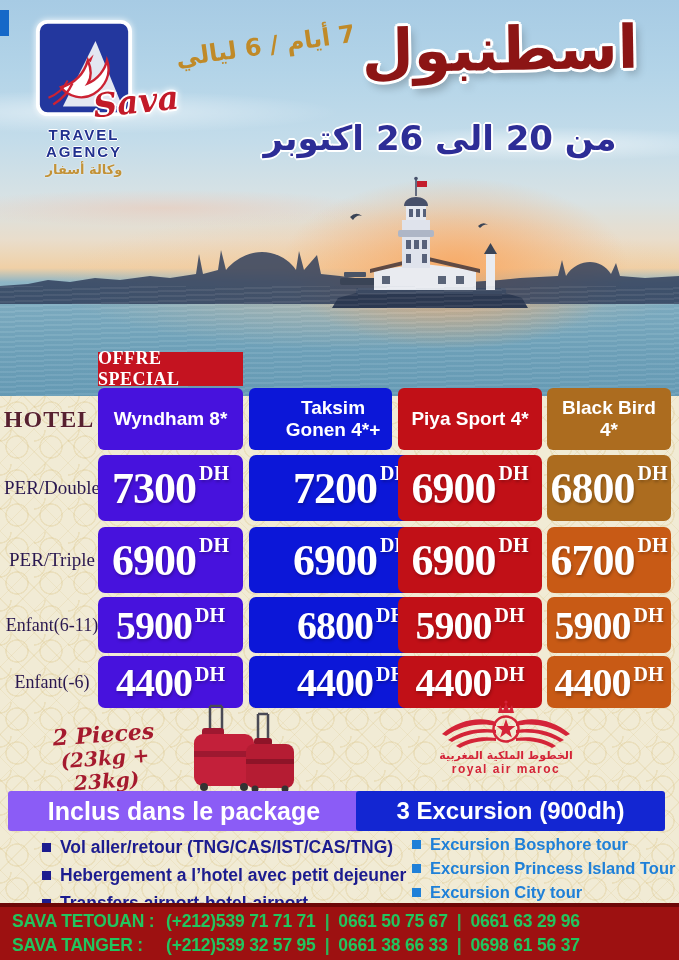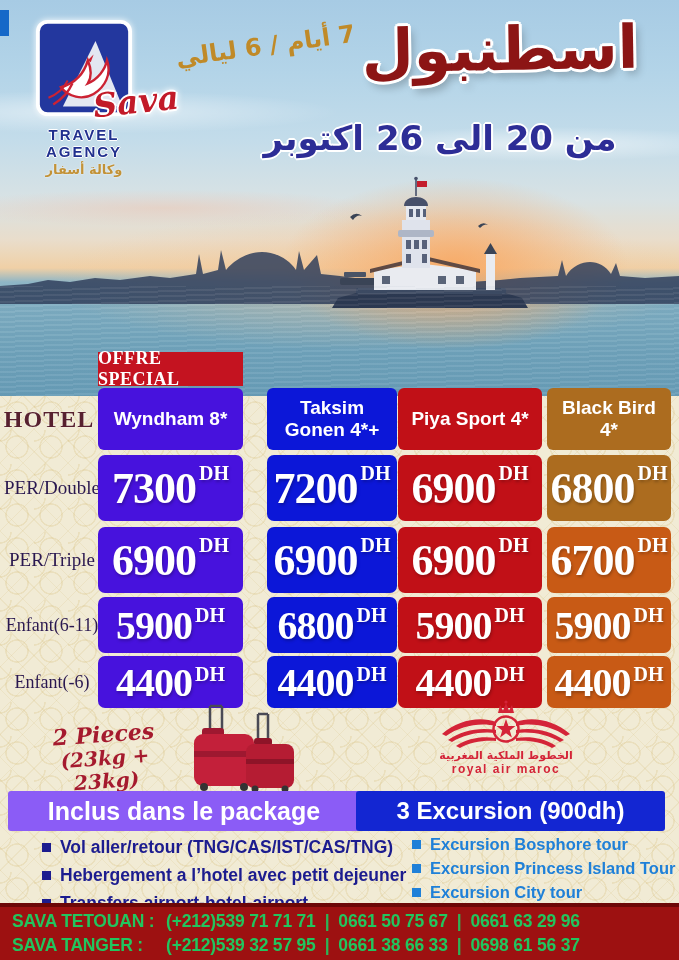--- a/index.html
+++ b/index.html
@@ -58,21 +58,21 @@
 
   
   .offer-badge{left:98px;top:352px;width:145px;height:34px;background:#c41320;color:#fff;
     font-family:"Liberation Serif",serif;font-weight:bold;font-size:18px;letter-spacing:.5px;
     display:flex;align-items:center;justify-content:center;}
   .hotel-label{left:2px;top:388px;width:94px;height:62px;display:flex;align-items:center;justify-content:center;
     font-family:"Liberation Serif",serif;font-weight:bold;font-size:24px;letter-spacing:1px;color:#57202f;
     text-shadow:0 0 2px rgba(255,255,255,.8);}
   .hcol{height:62px;top:388px;border-radius:6px;color:#fff;font-weight:bold;font-size:19px;line-height:1.15;
     display:flex;align-items:center;justify-content:center;text-align:center;padding:0 6px;box-sizing:border-box;}
-  .k0{left:98px;width:145px;} .k1{left:267px;width:130px;} .k2{left:398px;width:144px;} .k3{left:547px;width:124px;}
+  .k0{left:98px;width:145px;} .k1{left:249px;width:143px;padding-left:31px;} .k2{left:398px;width:144px;} .k3{left:547px;width:124px;}
   .c-purple{background:#4712dd;} .c-blue{background:#0c17d8;} .c-red{background:#c11017;}
   .c-brown{background:#ac6c1f;} .c-orange{background:#c85a15;}
   .cell{border-radius:7px;color:#fff;display:flex;align-items:center;justify-content:center;
     font-family:"Liberation Serif",serif;font-weight:bold;text-shadow:1px 2px 3px rgba(0,0,0,.25);}
   .r0{top:455px;height:66px;} .r1{top:527px;height:66px;} .r2{top:597px;height:56px;} .r3{top:656px;height:52px;}
   .cell .num{font-size:44px;letter-spacing:-1px;}
   .cell.r2 .num,.cell.r3 .num{font-size:40px;}
   .cell .cur{font-size:20px;align-self:flex-start;margin-top:7px;margin-left:3px;}
   .rlabel{left:4px;width:96px;display:flex;align-items:center;justify-content:center;text-align:center;
     font-family:"Liberation Serif",serif;font-weight:normal;font-size:19px;color:#2a1850;}

